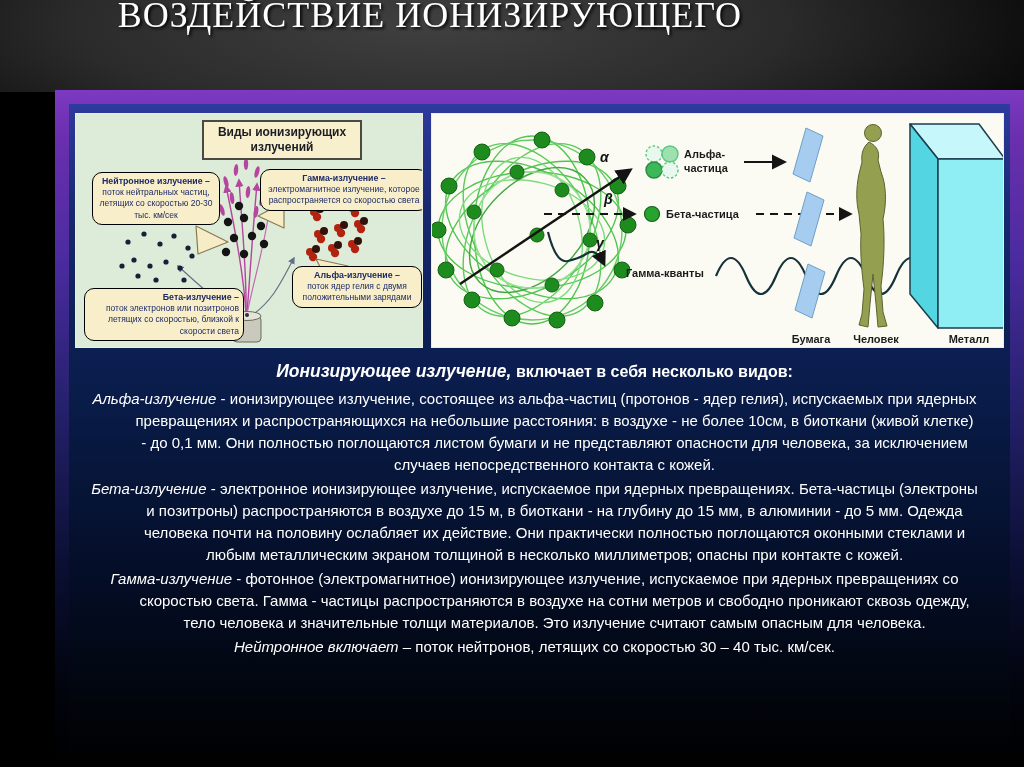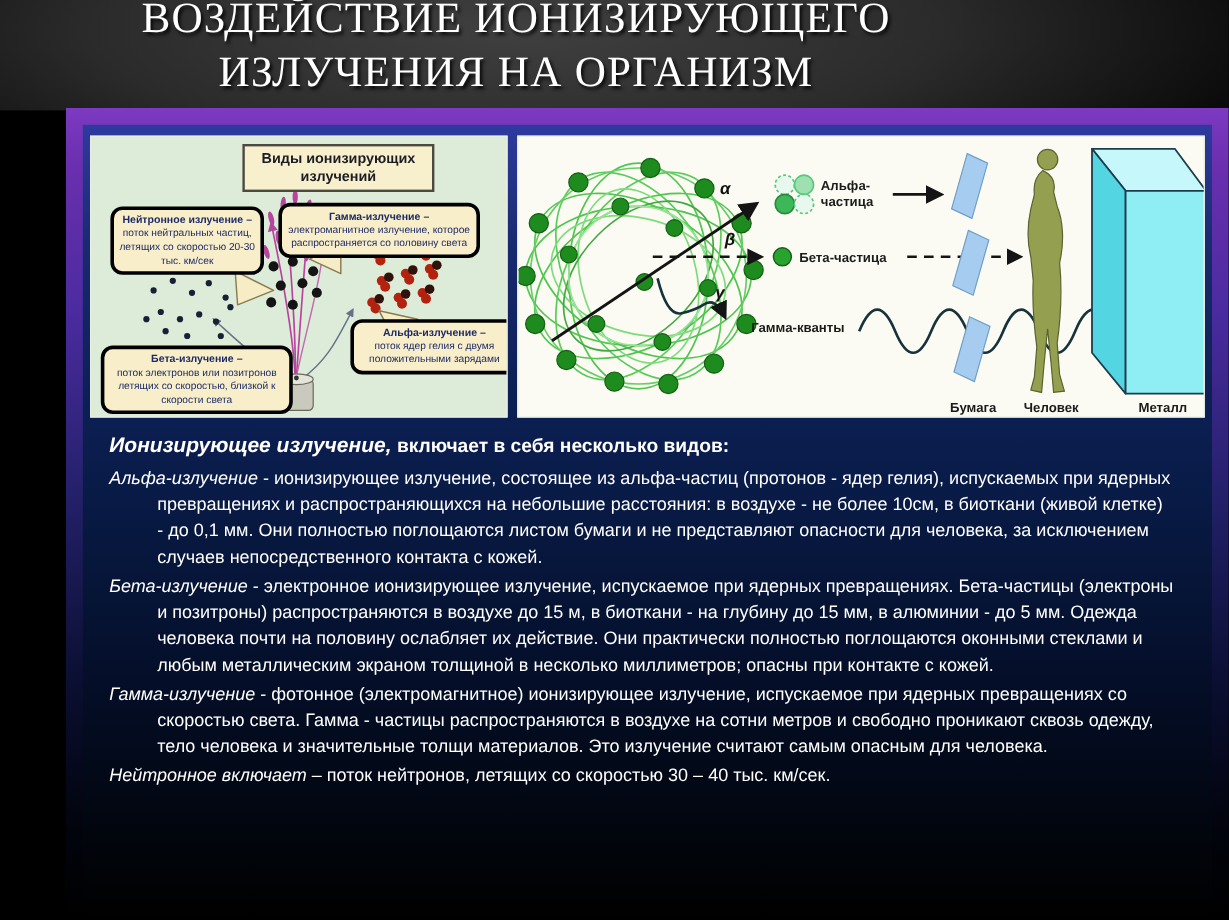--- a/index.html
+++ b/index.html
@@ -38,51 +38,51 @@
     background:#dcecd9;border:1px solid #e9efe2;box-sizing:border-box;overflow:hidden;
   }
   .left-figure svg{position:absolute;left:0;top:0;}
   .fig-title{
     position:absolute;left:126px;top:6px;width:160px;
     background:#f8f0cd;border:2px solid #4a4a42;
     color:#1c1c24;font-weight:bold;font-size:12px;line-height:1.25;
     text-align:center;padding:3px 2px;box-sizing:border-box;
   }
   .callout{
-    position:absolute;background:#f8eec9;border:3px solid #000000;border-radius:10px;
+    position:absolute;background:#f8eec9;border:1px solid #000000;border-radius:10px;
     color:#1c2a66;font-size:8.5px;line-height:1.3;text-align:center;
     padding:3px 4px;box-sizing:border-box;
   }
   .callout b{display:block;font-size:8.8px;}
   .co-neutron{left:16px;top:58px;width:128px;}
-  .co-gamma{left:156px;top:55px;width:168px;}
-  .co-beta{left:8px;top:174px;width:160px;}
-  .co-alpha{left:216px;top:152px;width:140px;}
+  .co-gamma{left:184px;top:55px;width:168px;}
+  .co-beta{left:8px;top:174px;width:160px;text-align:right;}
+  .co-alpha{left:216px;top:152px;width:130px;}
   
   .right-figure{
     position:relative;flex:1 1 auto;height:235px;
     background:#fbfbf3;border:1px solid #e9efe2;box-sizing:border-box;overflow:hidden;
   }
   .right-figure svg{position:absolute;left:0;top:0;}
   svg text{font-family:"Liberation Sans",sans-serif;}
   .svg-label{font-size:11px;font-weight:bold;fill:#1b1b1b;}
   .svg-greek{font-size:14px;font-weight:bold;font-style:italic;fill:#111;}
   
-  .bodytext{margin:11px 26px 0 16px;color:#ffffff;font-size:15px;line-height:1.47;}
+  .bodytext{margin:11px 26px 0 16px;color:#ffffff;font-size:15px;line-height:1.47;text-align:center;}
   .intro{margin:0 0 3px 0;font-weight:bold;font-size:16px;}
   .intro .term{font-style:italic;font-size:17.5px;}
   .para{margin:0 0 2px 0;padding-left:40px;text-indent:-40px;}
   .para .term{font-weight:normal;font-style:italic;}
 </style>
 </head>
 <body>
 
 <div class="title-bg"></div>
 
-<h1 class="slide-title"><span>ВОЗДЕЙСТВИЕ ИОНИЗИРУЮЩЕГО</span><br><span>ИЗЛУЧЕНИЯ НА ОРГАНИЗМ</span></h1>
+<h1 class="slide-title"><span>ВОЗДЕЙСТВИЕ ИОНИЗИРУЮЩЕГО</span><br></h1>
 
 <div class="panel">
   <div class="panel-inner">
 
     <div class="figures-row">
 
       <div class="left-figure">
         <svg width="346" height="233" viewBox="0 0 346 233">
           <defs>
             <marker id="mArrM" viewBox="0 0 10 10" refX="8" refY="5" markerWidth="6" markerHeight="6" orient="auto-start-reverse">
@@ -176,21 +176,21 @@
         </svg>
 
         <div class="fig-title">Виды ионизирующих излучений</div>
 
         <div class="callout co-neutron">
           <b>Нейтронное излучение –</b>
           <span>поток нейтральных частиц, летящих со скоростью 20-30 тыс. км/сек</span>
         </div>
         <div class="callout co-gamma">
           <b>Гамма-излучение –</b>
-          <span>электромагнитное излучение, которое распространяется со половину света</span>
+          <span>электромагнитное излучение, которое распространяется со скоростью света</span>
         </div>
         <div class="callout co-beta">
           <b>Бета-излучение –</b>
           <span>поток электронов или позитронов летящих со скоростью, близкой к скорости света</span>
         </div>
         <div class="callout co-alpha">
           <b>Альфа-излучение –</b>
           <span>поток ядер гелия с двумя положительными зарядами</span>
         </div>
       </div>

